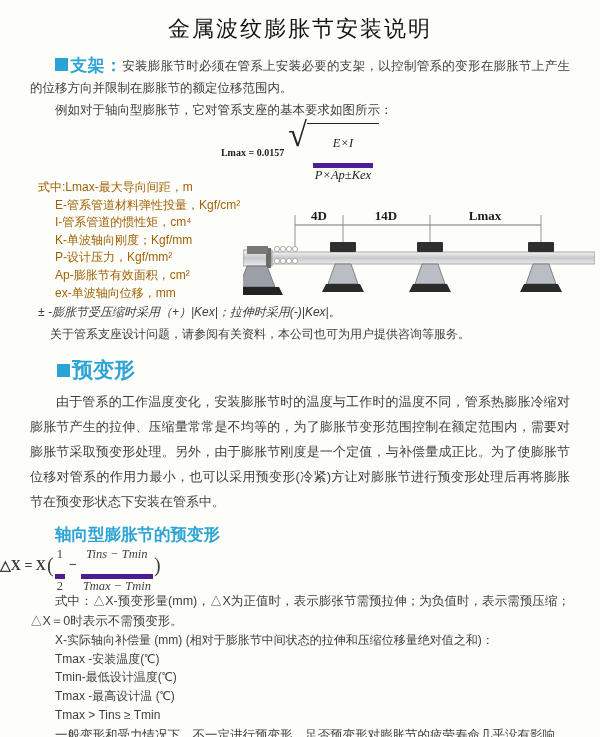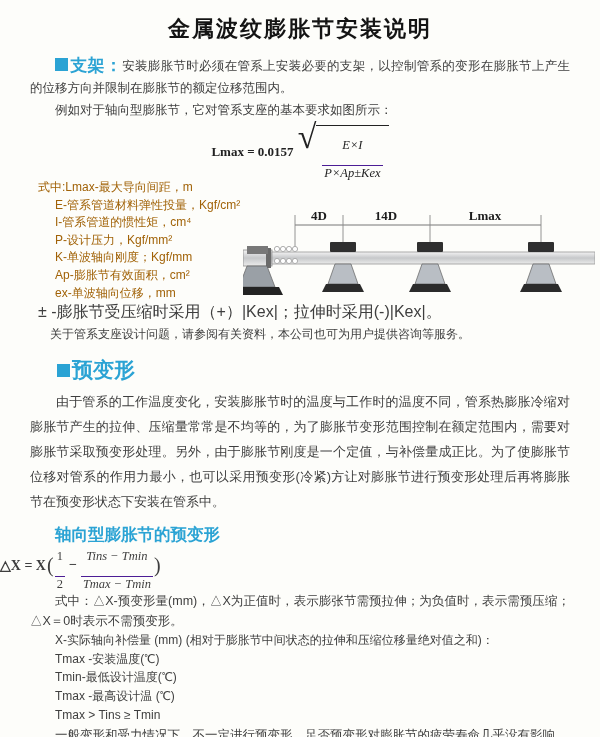--- a/index.html
+++ b/index.html
@@ -10,56 +10,56 @@
     font-family:"Liberation Sans", sans-serif;
     font-size:12.5px;
     position:relative;
   }
   .page { position:relative; width:600px; height:737px; }
 
   .doc-title {
     margin-top:14px;
     text-align:center;
     font-size:22px;
-    font-weight:bold;
+    font-weight:normal;
     color:#141414;
     letter-spacing:2px;
   }
 
   .para { margin:0 30px; line-height:22px; text-align:justify; }
   .indent { text-indent:2em; }
 
   .intro-para { margin-top:11px; }
   .sec-inline-head {
     color:#2ba3d4; font-size:17px; font-weight:bold; vertical-align:-1px;
   }
   .sq {
     display:inline-block; width:13px; height:13px; background:#2ba3d4;
     margin-right:2px; vertical-align:-1px;
   }
 
   .formula-center { text-align:center; color:#222; }
 
   .f1 { margin-top:10px; height:42px; display:flex; align-items:center; justify-content:center; }
-  .f-lhs { font-family:"Liberation Serif", serif; font-weight:bold; font-size:13px; margin-right:4px; }
+  .f-lhs { font-family:"Liberation Serif", serif; font-weight:bold; font-size:10px; margin-right:4px; }
   .sqrt { display:inline-flex; align-items:flex-start; }
   .sqrt .rad { font-family:"Liberation Serif", serif; font-size:34px; line-height:30px; font-weight:normal; }
   .sqrt-body { border-top:1.6px solid #222; padding:1px 6px 0 6px; margin-top:3px; }
 
   .frac { display:inline-flex; flex-direction:column; align-items:center;
           font-family:"Liberation Serif", serif; font-size:12.5px; line-height:1.25;
           vertical-align:middle; }
-  .frac .den { border-top:1px solid #4c1d95; padding:0 2px; }
+  .frac .den { border-top:5px solid #4c1d95; padding:0 2px; }
   .frac .num { padding:11px 2px; }
   .ital { font-style:italic; }
 
   .defs-block { margin:6px 0 0 38px; width:270px; font-size:12px; line-height:17.6px; color:#a16207; }
   .defs-block .def-sub { padding-left:17px; }
 
-  .note-line { margin:1px 0 0 38px; font-size:16px; line-height:18px; }
+  .note-line { margin:1px 0 0 38px; font-size:12px; line-height:18px;font-style:italic; }
   .note-line2 { margin:4px 0 0 38px; text-indent:1em; font-size:12px; line-height:18px; }
 
   .sec-header { margin:13px 0 0 57px; }
   .sec-header .txt { color:#2ba3d4; font-size:21px; font-weight:bold; vertical-align:-1px; }
 
   .pre-para { margin-top:5px; line-height:25px; font-size:13px; }
 
   .sub-heading { color:#2ba3d4; font-size:16.5px; font-weight:bold; }
   .axial-heading { margin:10px 0 0 55px; }
 
@@ -98,22 +98,22 @@
           <span class="den ital">P×Ap±Kex</span>
         </span>
       </span>
     </span>
   </div>
 
   <div class="defs-block">
     <div>式中:Lmax-最大导向间距，m</div>
     <div class="def-sub">E-管系管道材料弹性投量，Kgf/cm²</div>
     <div class="def-sub">I-管系管道的惯性矩，cm⁴</div>
+    <div class="def-sub">K-单波轴向刚度；Kgf/mm</div>
     <div class="def-sub">P-设计压力，Kgf/mm²</div>
-    <div class="def-sub">K-单波轴向刚度；Kgf/mm</div>
     <div class="def-sub">Ap-膨胀节有效面积，cm²</div>
     <div class="def-sub">ex-单波轴向位移，mm</div>
   </div>
   <div class="note-line">± -膨胀节受压缩时采用（+）|Kex|；拉伸时采用(-)|Kex|。</div>
   <div class="note-line2">关于管系支座设计问题，请参阅有关资料，本公司也可为用户提供咨询等服务。</div>
 
   <svg class="diagram" viewBox="0 0 352 102" xmlns="http://www.w3.org/2000/svg">
     <defs>
       <linearGradient id="pipeGrad" x1="0" y1="0" x2="0" y2="1">
         <stop offset="0" stop-color="#f3f3f3"></stop>

